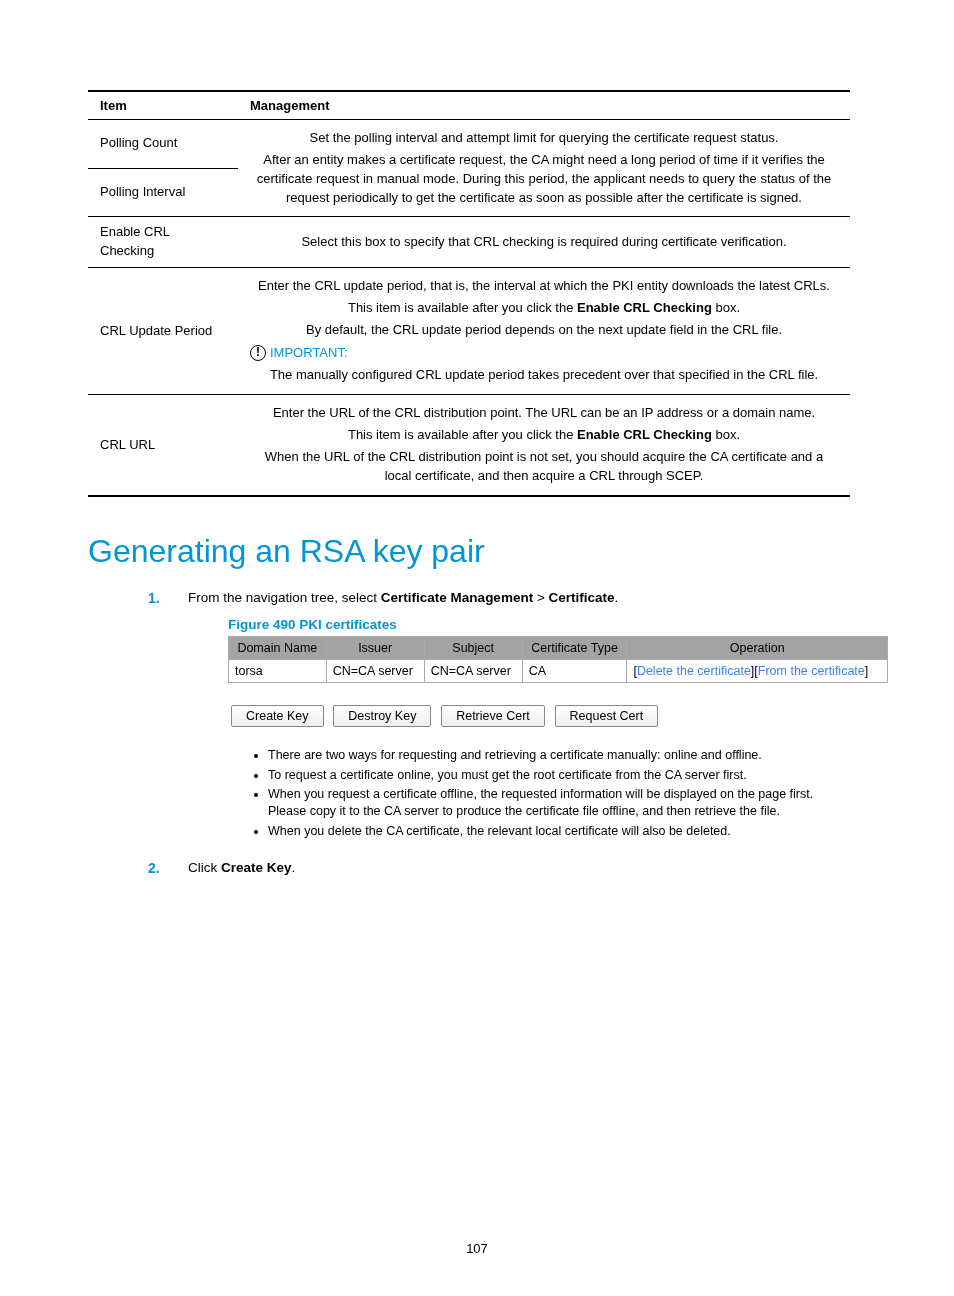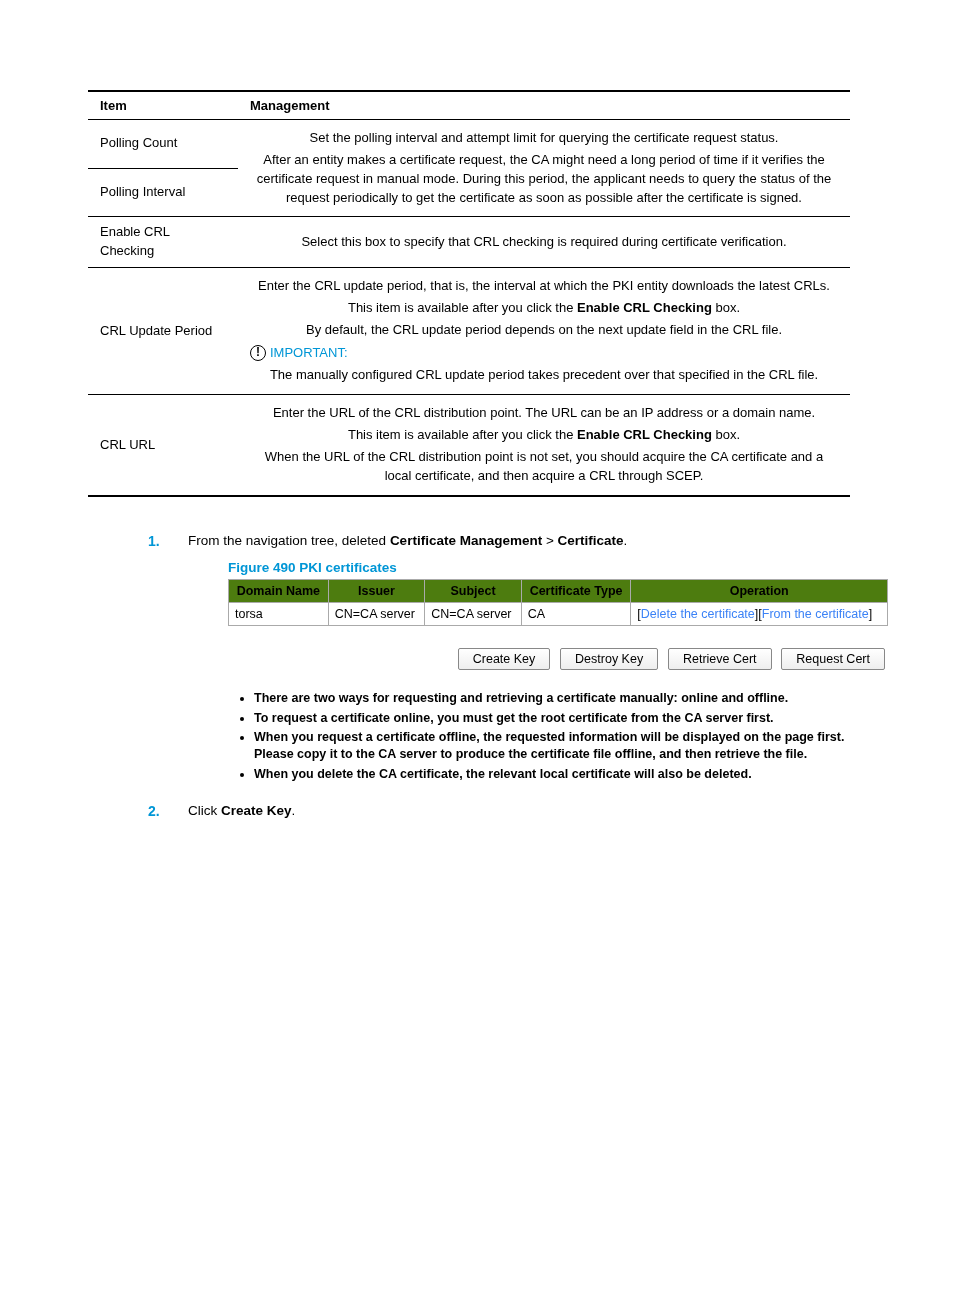--- a/index.html
+++ b/index.html
@@ -114,47 +114,47 @@
     width: 660px;
     margin-left: 40px;
     font-size: 12.5px;
   }
   .ui-cert-table th, .ui-cert-table td {
     border: 1px solid #aaa;
     padding: 4px 6px;
     text-align: left;
   }
   .ui-cert-table th {
-    background: #4d7c0f;
-    font-weight: bold;
+    background: #a3a3a3;
+    font-weight: normal;
     text-align: center;
   }
   .link-style { color: #3b82f6; }
   .ui-button-row {
     margin: 22px 0 20px 40px;
-    text-align: right;
+    text-align: left;
     width: 660px;
   }
   .ui-button {
     display: inline-block;
     border: 1px solid #888;
     background: linear-gradient(#fff,#eee);
     padding: 3px 14px;
     margin: 0 3px;
     font-size: 12.5px;
     border-radius: 2px;
   }
   .ui-notes {
     list-style: disc;
     padding-left: 26px;
     margin: 8px 0 20px 40px;
     width: 630px;
     font-size: 12.5px;
   }
-  .ui-notes li { margin: 3px 0; line-height: 1.35; font-weight: bold; }
+  .ui-notes li { margin: 3px 14px; line-height: 1.35; }
 </style>
 </head>
 <body>
 
 <div class="page">
 
   <table class="config-table">
     <thead>
       <tr>
         <th>Item</th>
@@ -196,24 +196,25 @@
         <td class="item-col">CRL URL</td>
         <td>
           <div class="cell-para">Enter the URL of the CRL distribution point. The URL can be an IP address or a domain name.</div>
           <div class="cell-para"><span>This item is available after you click the </span><b>Enable CRL Checking</b><span> box.</span></div>
           <div class="cell-para">When the URL of the CRL distribution point is not set, you should acquire the CA certificate and a local certificate, and then acquire a CRL through SCEP.</div>
         </td>
       </tr>
     </tbody>
   </table>
 
+  <h1 class="heading">Generating an RSA key pair</h1>
 
   <ol class="proc-list">
     <li class="proc-item">
-      <span>From the navigation tree, deleted </span><b>Certificate Management</b><span> &gt; </span><b>Certificate</b><span>.</span>
+      <span>From the navigation tree, select </span><b>Certificate Management</b><span> &gt; </span><b>Certificate</b><span>.</span>
       <div class="figure-caption">Figure 490 PKI certificates</div>
 
       
       <table class="ui-cert-table">
         <thead>
           <tr>
             <th>Domain Name</th>
             <th>Issuer</th>
             <th>Subject</th>
             <th>Certificate Type</th>
@@ -245,13 +246,14 @@
         <li>To request a certificate online, you must get the root certificate from the CA server first.</li>
         <li>When you request a certificate offline, the requested information will be displayed on the page first. Please copy it to the CA server to produce the certificate file offline, and then retrieve the file.</li>
         <li>When you delete the CA certificate, the relevant local certificate will also be deleted.</li>
       </ul>
     </li>
     <li class="proc-item">
       <span>Click </span><b>Create Key</b><span>.</span>
     </li>
   </ol>
 
+  <div class="page-number">107</div>
 </div>
 
 </body></html>

